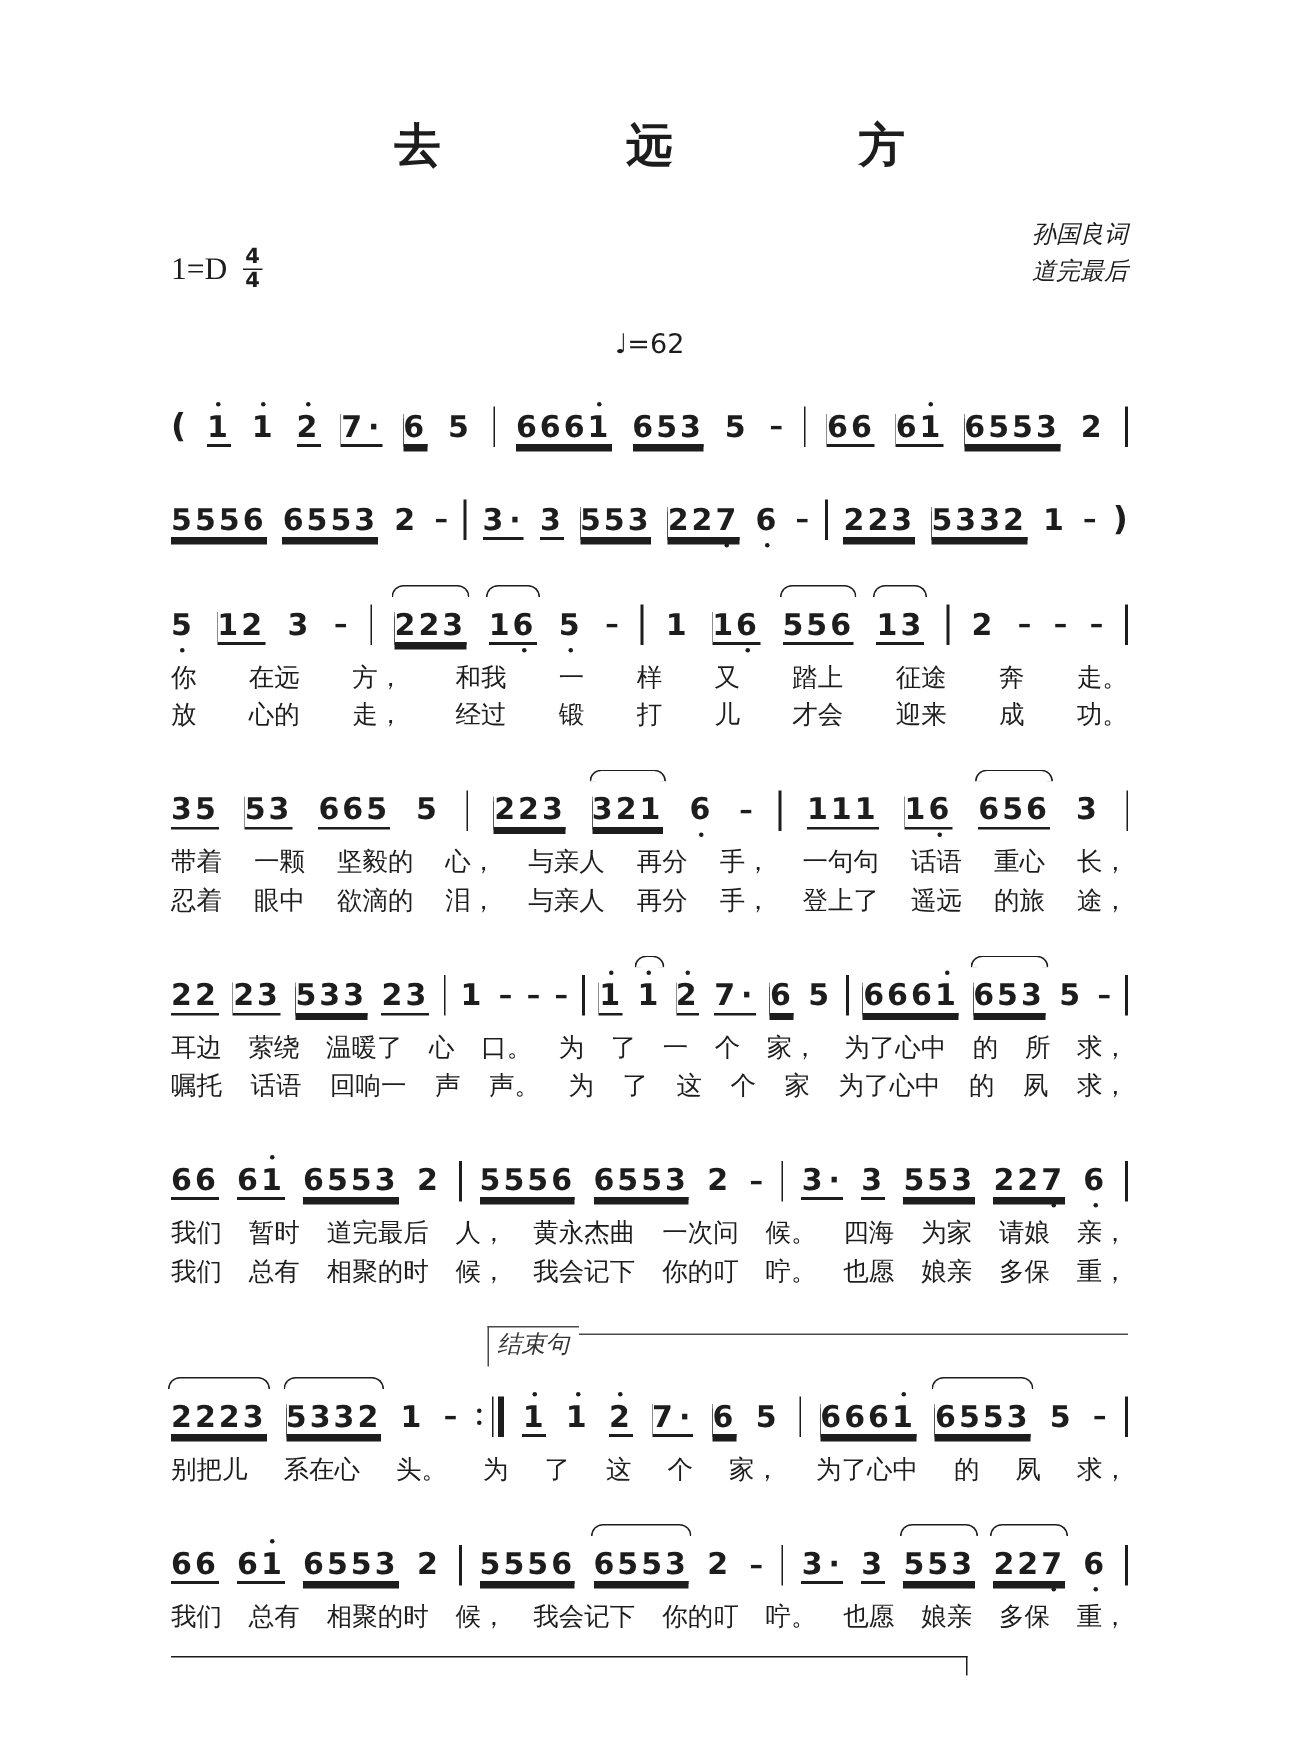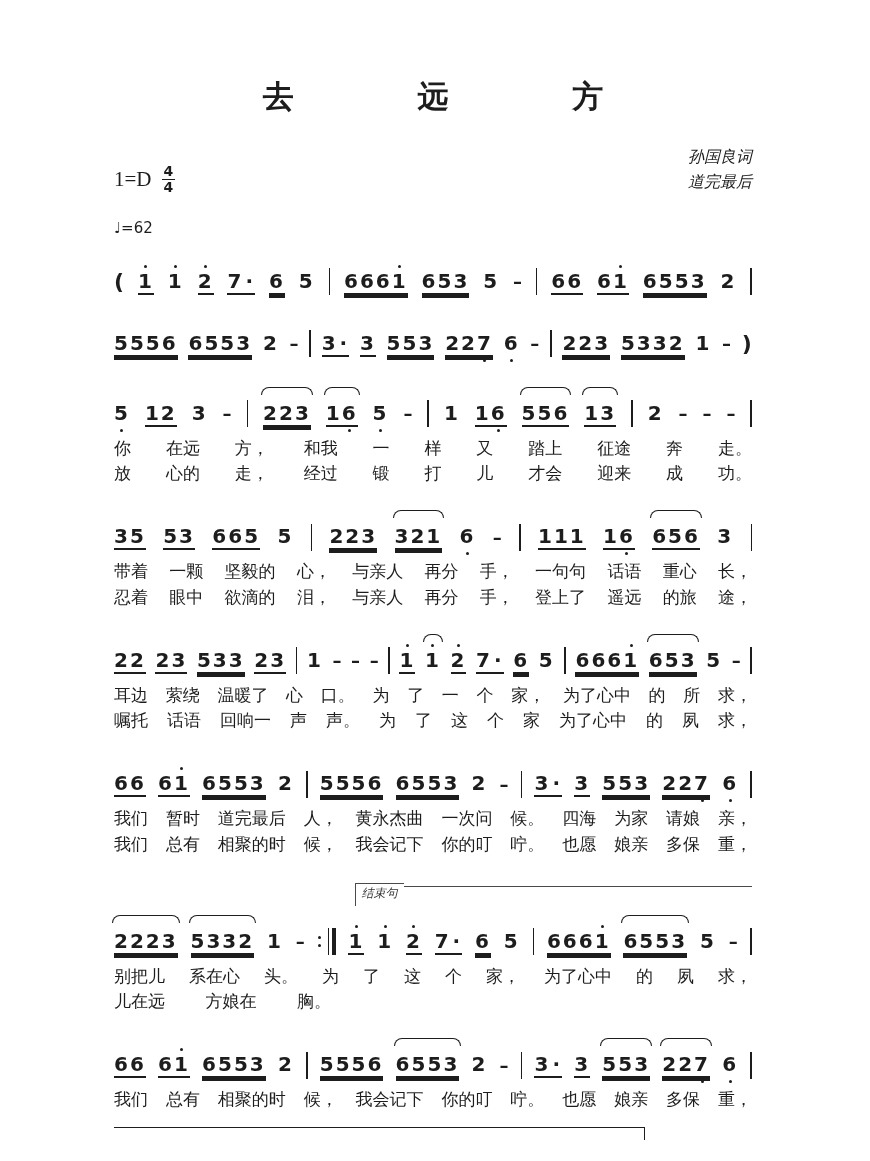--- a/index.html
+++ b/index.html
@@ -14,21 +14,21 @@
     text-align:center; font-size:31px; font-weight:bold;
     letter-spacing:58px; padding-left:58px; line-height:1.2;
     font-family:"Liberation Serif", serif;
   }
   .header-row { display:flex; justify-content:space-between; align-items:flex-end; margin-top:30px; }
   .keysig { font-size:21px; display:flex; align-items:center; gap:10px; font-family:"Liberation Serif", serif; }
   .meter { display:inline-flex; flex-direction:column; align-items:center; font-family:"DejaVu Sans", sans-serif; font-weight:bold; font-size:14px; line-height:1.05; }
   .meter .mt { border-bottom:1.4px solid #1d1d1d; padding:0 2px; }
   .meter .mb { padding:0 2px; }
   .credits { font-size:16px; line-height:1.55; text-align:left;font-style:italic; }
-  .tempo { margin-top:24px; font-size:15px; font-family:"DejaVu Sans", sans-serif; }
+  .tempo { margin-top:24px; font-size:18px; font-family:"DejaVu Sans", sans-serif;text-align:center; }
 
   
   .score { margin-top:10px; }
   .system { margin-top:36px; }
   .system.tight { margin-top:28px; }
   .notes-row { display:flex; justify-content:space-between; align-items:center; height:34px; }
   .tok { position:relative; display:flex; align-items:center; height:30px;
          font-family:"DejaVu Sans", sans-serif; font-weight:bold; font-size:20px; }
   .grp { position:relative; display:inline-block; line-height:1; padding-bottom:2px; letter-spacing:2px; }
   .grp.u1 { box-shadow:0 2px 0 0 #1d1d1d; }
@@ -49,22 +49,22 @@
   .dash { font-size:18px; }
   .paren { font-size:22px; font-weight:bold; }
 
   .lyrics-row { display:flex; justify-content:space-between; margin-top:7px;
                 font-size:17px; line-height:1.25; font-family:"Liberation Serif", serif; }
   .lyrics-row + .lyrics-row { margin-top:4px; }
 
   
   .ending-row { display:flex; align-items:center; margin-top:30px; margin-bottom:-16px; height:20px; }
   .ending-spacer { width:33%; }
-  .ending-box { border:1px solid #4a4a4a; border-bottom:none; font-style:italic; font-size:12px;
-                padding:1px 6px 4px 6px; color:#333; border-right:none;margin-left:30px; }
+  .ending-box { border:1px solid #4a4a4a; border-bottom:none; font-style:italic; font-size:16px;
+                padding:1px 6px 4px 6px; color:#333; border-right:none; }
   .ending-line { flex:1; border-top:1px solid #4a4a4a; height:0; align-self:flex-start; margin-top:1px; }
   .bracket { width:83%; height:12px; border-top:1.6px solid #1d1d1d; border-right:1.6px solid #1d1d1d; margin-top:16px; }
 </style>
 </head>
 <body>
 
 <div class="page">
 
   <div class="title">去 远 方</div>
 
@@ -627,25 +627,20 @@
           <span class="lyric">为</span>
           <span class="lyric">了</span>
           <span class="lyric">这</span>
           <span class="lyric">个</span>
           <span class="lyric">家，</span>
           <span class="lyric">为了心中</span>
           <span class="lyric">的</span>
           <span class="lyric">夙</span>
           <span class="lyric">求，</span>
         </div>
-        <div class="lyrics-row" style="width: 34%;">
-          <span class="lyric">儿在远</span>
-          <span class="lyric">方娘在</span>
-          <span class="lyric">胸。</span>
-        </div>
       </div>
       <div class="system">
         <div class="notes-row">
           <span class="tok">
             <span class="grp u1"><span class="d">6</span><span class="d">6</span></span>
           </span>
           <span class="tok">
             <span class="grp u1"><span class="d">6</span><span class="d hi">1</span></span>
           </span>
           <span class="tok">

